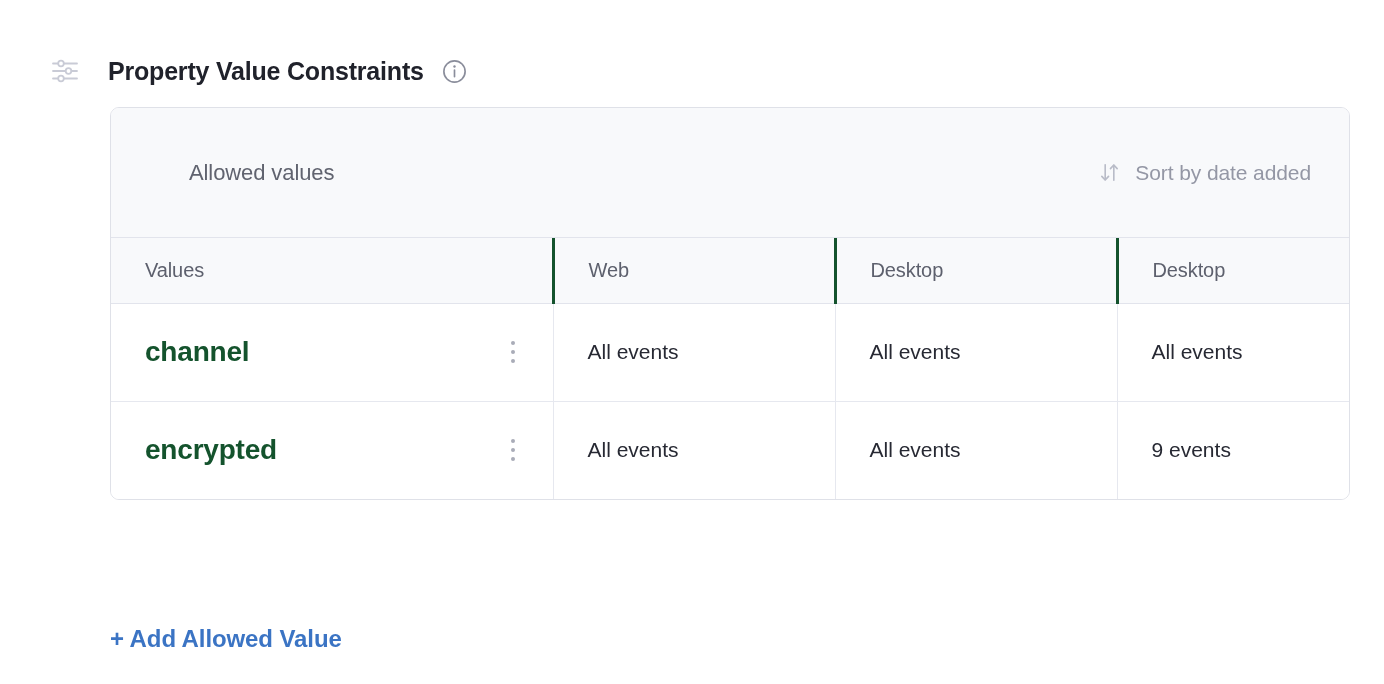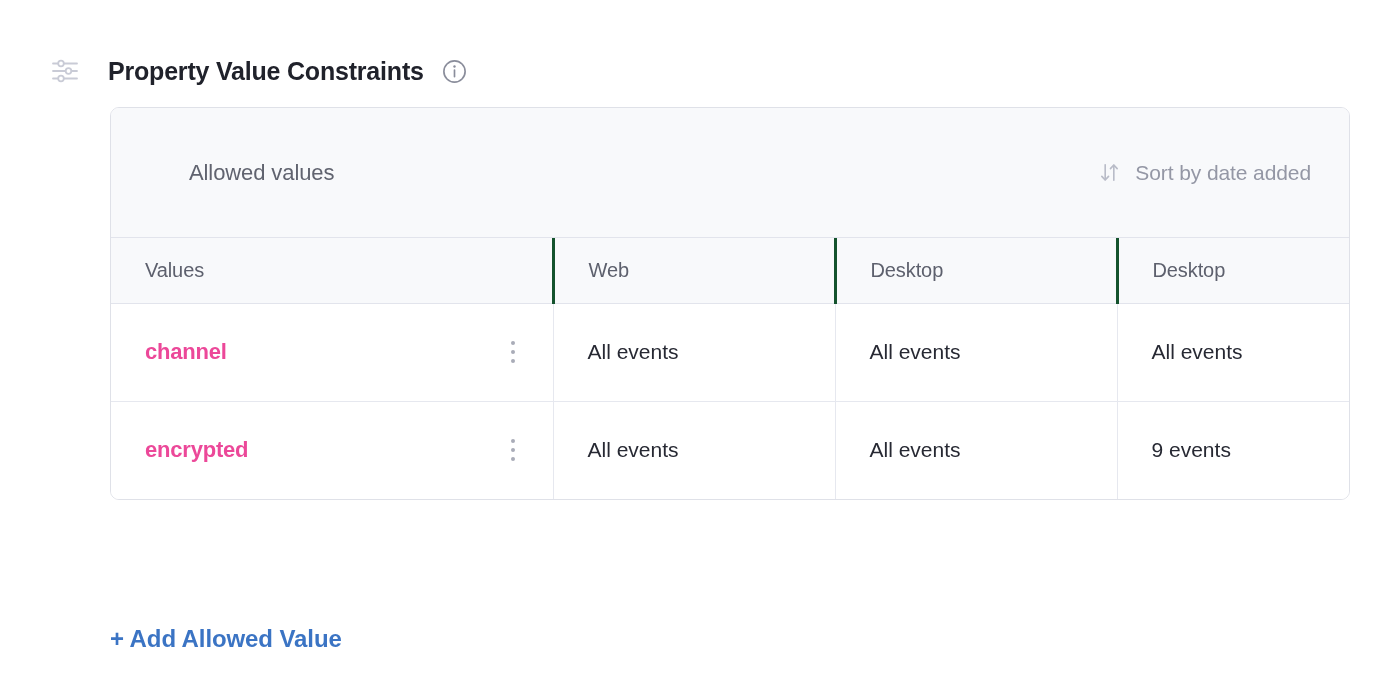--- a/index.html
+++ b/index.html
@@ -150,23 +150,23 @@
   }
   .value-cell-inner {
     display: flex;
     align-items: center;
     justify-content: space-between;
     height: 100%;
     padding: 0 30px 0 34px;
     box-sizing: border-box;
   }
   .value-name {
-    font-size: 22px;
+    font-size: 28px;
     font-weight: bold;
-    color: #ec4899;
+    color: #14532d;
     letter-spacing: -0.2px;
   }
   .kebab {
     display: flex;
     flex-direction: column;
     align-items: center;
     gap: 5px;
     padding: 6px 8px;
     cursor: pointer;
   }

